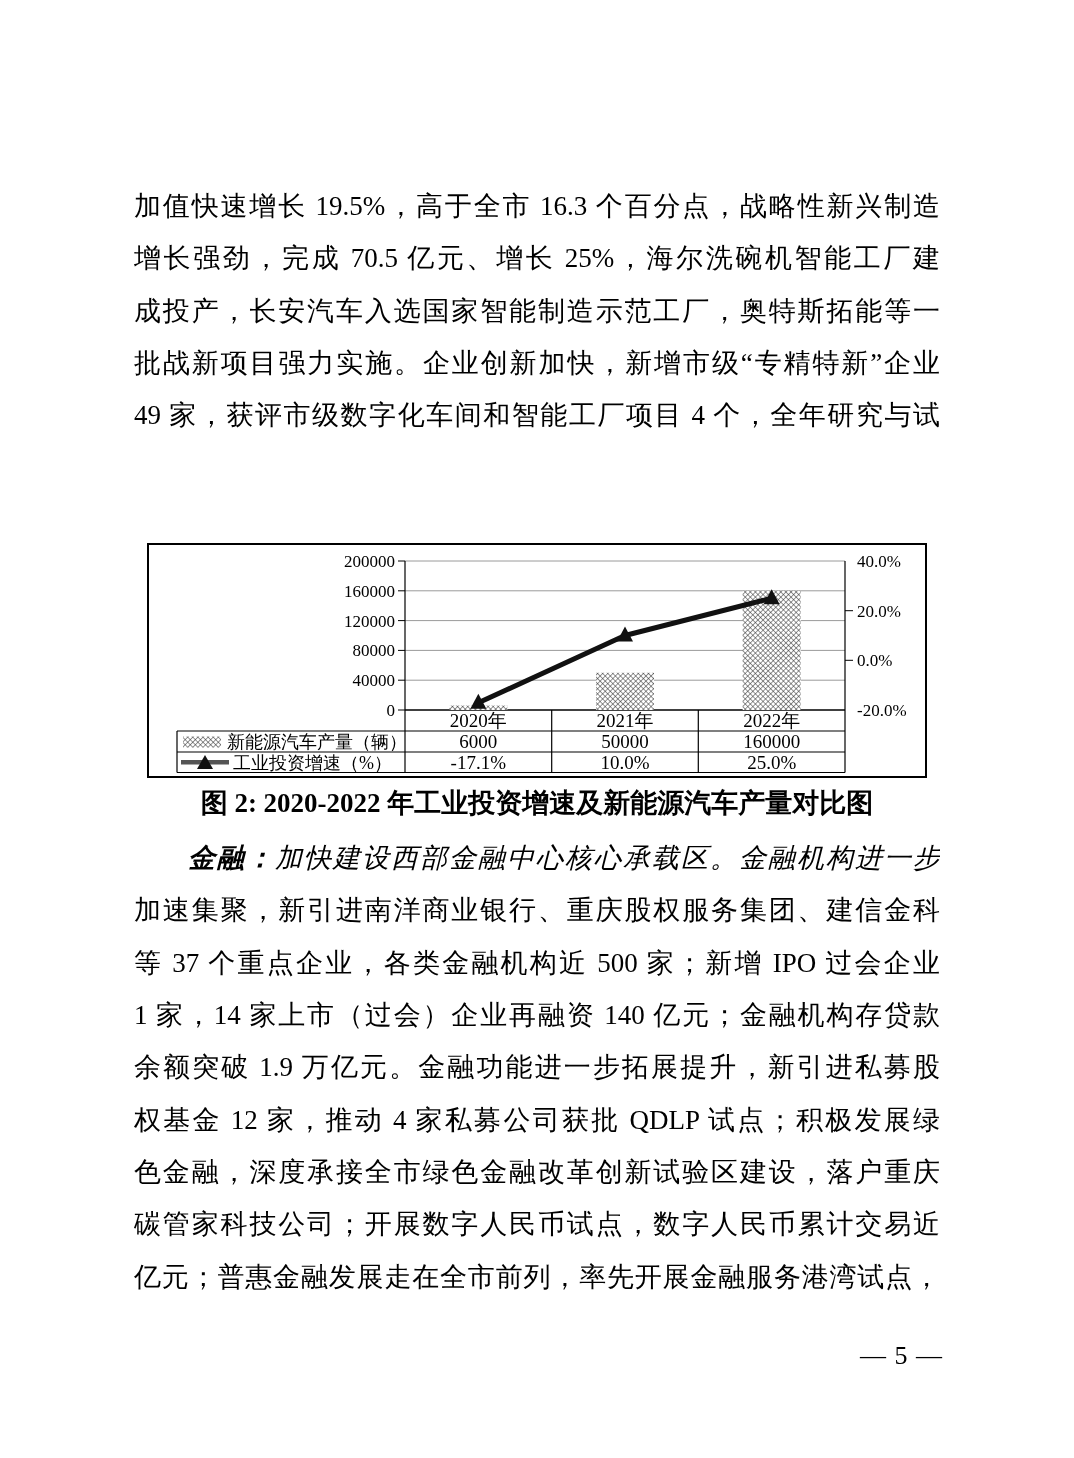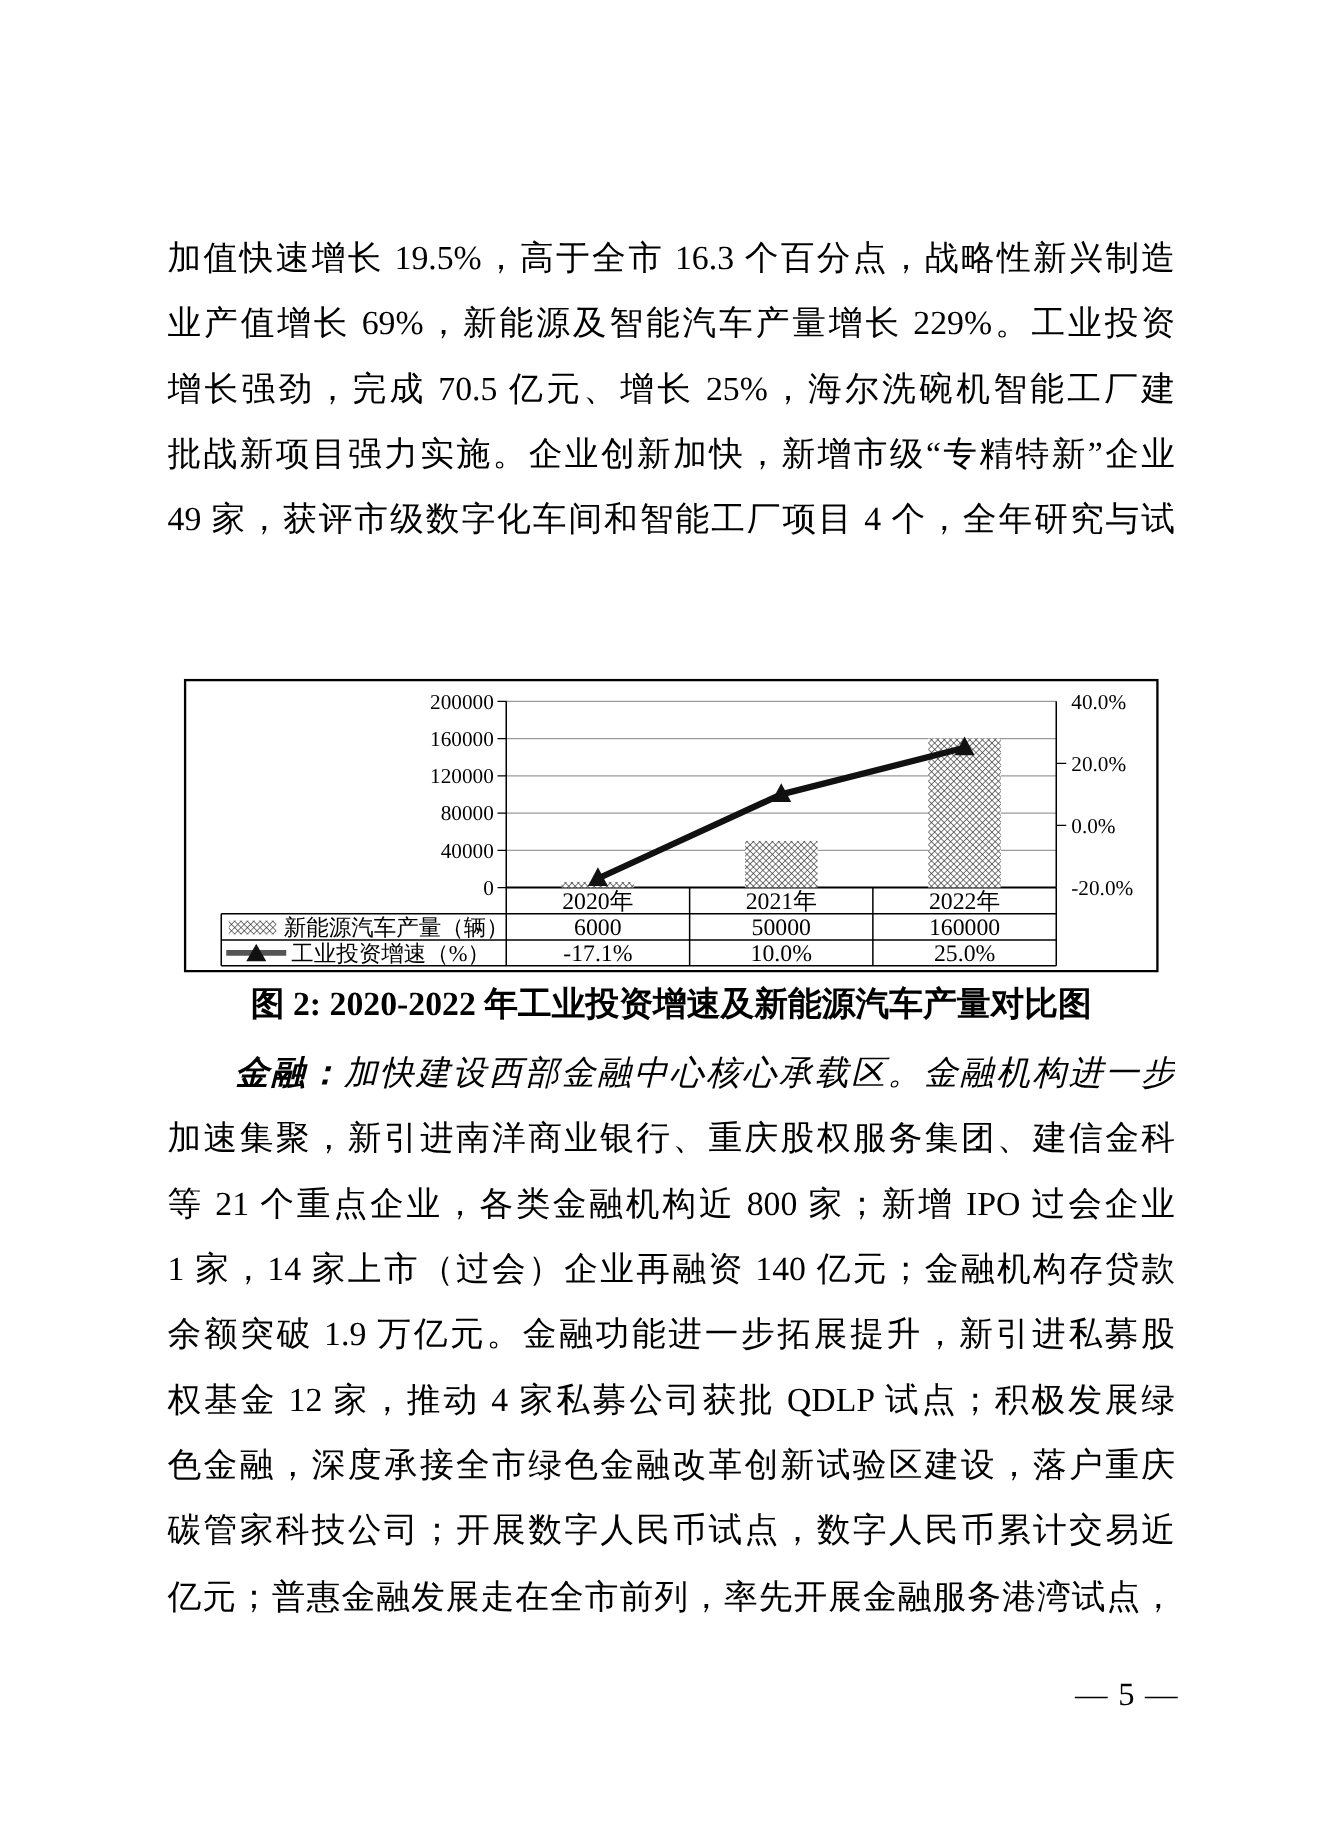--- a/index.html
+++ b/index.html
@@ -30,22 +30,22 @@
   .ct-table { font-size:19px; }
   .ct-legend { font-size:18px; }
 </style>
 </head>
 <body>
 
 <div class="page">
 
   <div class="para" style="top:180px;">
     <div class="tline">加值快速增长 19.5%，高于全市 16.3 个百分点，战略性新兴制造</div>
-    <div class="tline">业产值增长 69%，新能源及智能汽车产量增长 229%。工业投资</div>
     <div class="tline">增长强劲，完成 70.5 亿元、增长 25%，海尔洗碗机智能工厂建</div>
+    <div class="tline">成投产，长安汽车入选国家智能制造示范工厂，奥特斯拓能等一</div>
     <div class="tline">批战新项目强力实施。企业创新加快，新增市级“专精特新”企业</div>
     <div class="tline">49 家，获评市级数字化车间和智能工厂项目 4 个，全年研究与试</div>
   </div>
 
   <div class="chart-wrap">
     <svg id="chart-svg" width="780" height="235" viewBox="0 0 780 235">
       <defs>
         <pattern id="hatch" width="3.6" height="3.6" patternUnits="userSpaceOnUse" patternTransform="rotate(45)">
           <rect width="3.6" height="3.6" fill="#ffffff"></rect>
           <line x1="0" y1="0" x2="3.6" y2="0" stroke="#2b2b2b" stroke-width="1"></line>
@@ -149,21 +149,21 @@
     </svg>
   </div>
 
   <div class="caption">图 2: 2020-2022 年工业投资增速及新能源汽车产量对比图</div>
 
   <div class="para" style="top:832px;">
     <div class="tline indent">
       <span class="lead-bold">金融：</span><span>加快建设西部金融中心核心承载区。金融机构进一步</span>
     </div>
     <div class="tline">加速集聚，新引进南洋商业银行、重庆股权服务集团、建信金科</div>
-    <div class="tline">等 21 个重点企业，各类金融机构近 800 家；新增 IPO 过会企业</div>
+    <div class="tline">等 37 个重点企业，各类金融机构近 500 家；新增 IPO 过会企业</div>
     <div class="tline">1 家，14 家上市（过会）企业再融资 140 亿元；金融机构存贷款</div>
     <div class="tline">余额突破 1.9 万亿元。金融功能进一步拓展提升，新引进私募股</div>
     <div class="tline">权基金 12 家，推动 4 家私募公司获批 QDLP 试点；积极发展绿</div>
     <div class="tline">色金融，深度承接全市绿色金融改革创新试验区建设，落户重庆</div>
     <div class="tline">碳管家科技公司；开展数字人民币试点，数字人民币累计交易近</div>
     <div class="tline">亿元；普惠金融发展走在全市前列，率先开展金融服务港湾试点，</div>
   </div>
 
   <div class="page-number">— 5 —</div>
 

